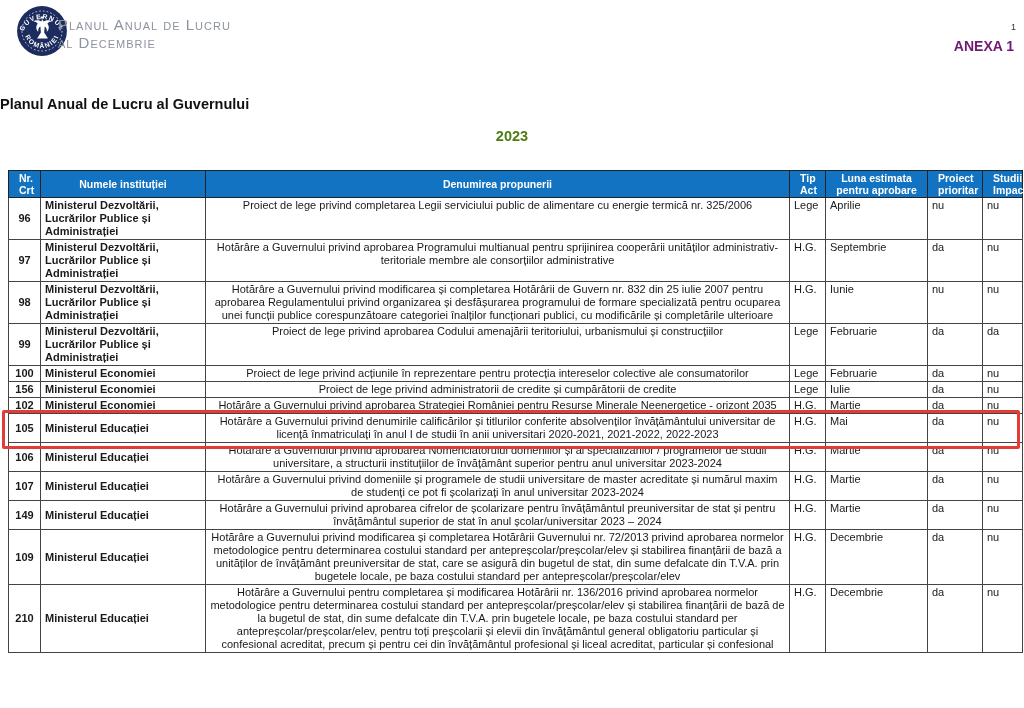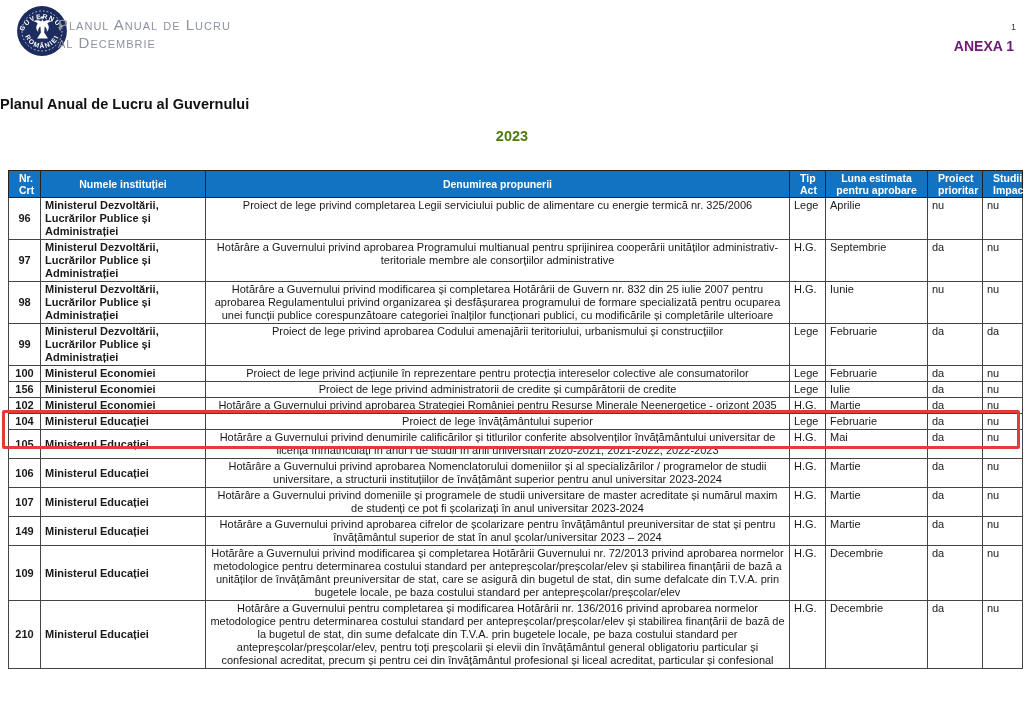--- a/index.html
+++ b/index.html
@@ -149,29 +149,20 @@
           </tr>
           <tr>
             <td class="nr">102</td>
             <td class="inst">Ministerul Economiei</td>
             <td class="prop">Hotărâre a Guvernului privind aprobarea Strategiei României pentru Resurse Minerale Neenergetice - orizont 2035</td>
             <td class="ctr">H.G.</td>
             <td class="ctr">Martie</td>
             <td class="ctr">da</td>
             <td class="ctr">nu</td>
           </tr>
-          <tr class="hl">
-            <td class="nr">104</td>
-            <td class="inst">Ministerul Educației</td>
-            <td class="prop">Proiect de lege învățământului superior</td>
-            <td class="ctr">Lege</td>
-            <td class="ctr">Februarie</td>
-            <td class="ctr">da</td>
-            <td class="ctr">nu</td>
-          </tr>
           <tr>
             <td class="nr">105</td>
             <td class="inst">Ministerul Educației</td>
             <td class="prop">Hotărâre a Guvernului privind denumirile calificărilor și titlurilor conferite absolvenților învățământului universitar de licență înmatriculați în anul I de studii în anii universitari 2020-2021, 2021-2022, 2022-2023</td>
             <td class="ctr">H.G.</td>
             <td class="ctr">Mai</td>
             <td class="ctr">da</td>
             <td class="ctr">nu</td>
           </tr>
           <tr>

